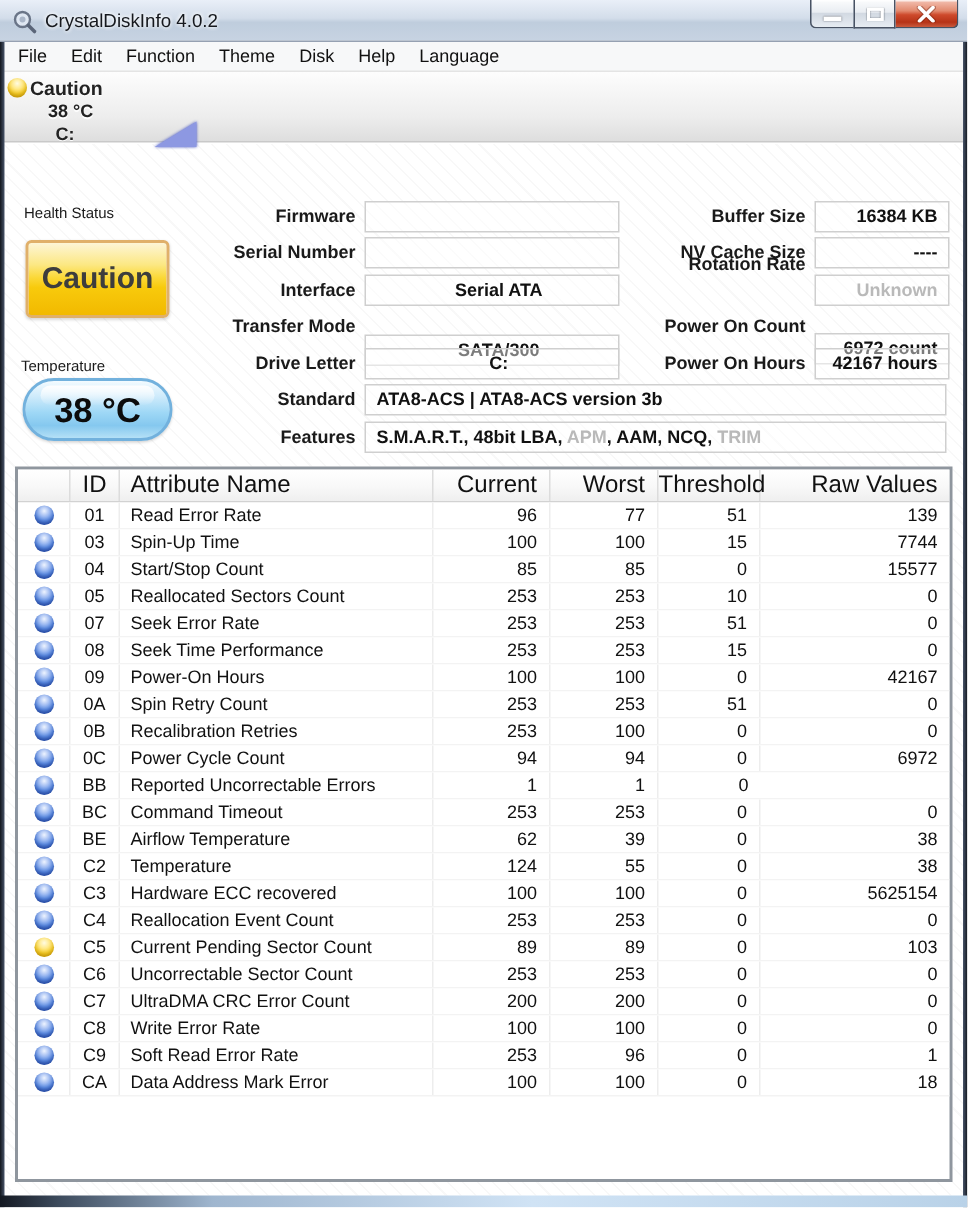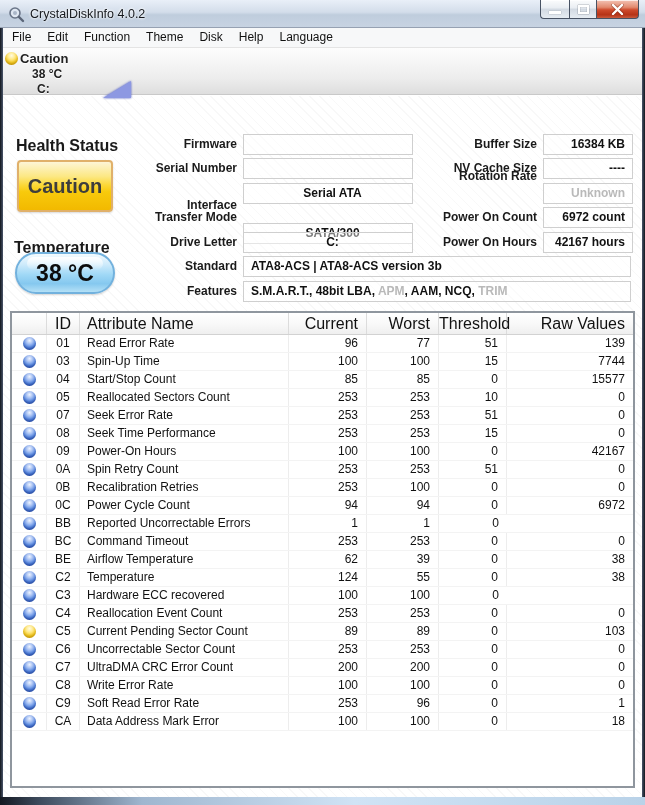--- a/index.html
+++ b/index.html
@@ -38,21 +38,21 @@
     text-shadow:0 1px 0 rgba(255,255,255,.9); }
   .dt-letter { position:absolute; left:37px; top:34px; font-size:12px; font-weight:bold; color:#222;
     text-shadow:0 1px 0 rgba(255,255,255,.9); }
   .dt-triangle { position:absolute; left:103px; top:33px; width:0; height:0;
     border-left:28px solid transparent; border-bottom:17px solid #8d98e2; filter:drop-shadow(0 0 1px #4a58c0); }
 
   
   .main { position:absolute; left:0; top:96px; width:645px; height:701px; background-color:#fff;
     background-image:repeating-linear-gradient(45deg, rgba(130,130,130,0.055) 0 1px, transparent 1px 7px); }
 
-  .section-label { position:absolute; font-size:16px; font-weight:bold; color:#1a1a1a; }
+  .section-label { position:absolute; font-size:10px; font-weight:normal; color:#1a1a1a; }
   .caution-badge { position:absolute; left:17px; top:64px; width:96px; height:52px;
     border:2px solid #e0b06a; border-radius:4px;
     background:linear-gradient(180deg,#fdf5d6 0%,#fce884 30%,#fbd838 48%,#f8ca0c 62%,#f2b900 100%);
     display:flex; align-items:center; justify-content:center;
     font-size:20px; font-weight:bold; color:#3d3d3d; box-shadow:0 1px 2px rgba(0,0,0,.15); }
   .temp-pill { position:absolute; left:15px; top:156px; width:100px; height:42px; border-radius:21px;
     border:2px solid #72b1dd;
     background:linear-gradient(180deg,#f3fbff 0%,#cdeafb 28%,#9fd8f6 55%,#85c8ef 78%,#b4e0f6 100%);
     display:flex; align-items:center; justify-content:center;
     font-size:23px; font-weight:bold; color:#0c0c0c; box-shadow:0 1px 2px rgba(0,0,0,.18); }
@@ -157,38 +157,38 @@
     <div class="section-label" style="left:14px; top:143px;">Temperature</div>
     <div class="temp-pill">
         <span style="position:relative;z-index:2;">38 °C</span>
       </div>
 
     <div id="device-fields">
         <div class="f-label mid" style="top: 38px;">Firmware</div>
         <div class="f-box mid" style="top: 38px;"></div>
         <div class="f-label mid" style="top: 62px;">Serial Number</div>
         <div class="f-box mid" style="top: 62px;"></div>
-        <div class="f-label mid" style="top: 99px;">Interface</div>
+        <div class="f-label mid" style="top: 87px;">Interface</div>
         <div class="f-box mid" style="top: 87px;">Serial ATA</div>
         <div class="f-label mid" style="top: 111px;">Transfer Mode</div>
         <div class="f-box mid" style="top: 127px;">SATA/300</div>
         <div class="f-label mid" style="top: 136px;">Drive Letter</div>
         <div class="f-box mid" style="top: 136px;">C:</div>
         <div class="f-label mid" style="top: 160px;">Standard</div>
         <div class="f-box wide" style="top: 160px;">ATA8-ACS | ATA8-ACS version 3b</div>
         <div class="f-label mid" style="top: 185px;">Features</div>
         <div class="f-box wide" style="top: 185px;"><span>S.M.A.R.T., 48bit LBA, </span><span class="muted">APM</span><span>, AAM, NCQ, </span><span class="muted">TRIM</span></div>
         <div class="f-label rgt" style="top: 38px;">Buffer Size</div>
         <div class="f-box rgt" style="top: 38px;">16384 KB</div>
         <div class="f-label rgt" style="top: 62px;">NV Cache Size</div>
         <div class="f-box rgt" style="top: 62px;">----</div>
         <div class="f-label rgt" style="top: 70px;">Rotation Rate</div>
         <div class="f-box rgt muted" style="top: 87px;">Unknown</div>
         <div class="f-label rgt" style="top: 111px;">Power On Count</div>
-        <div class="f-box rgt" style="top: 111px;">6972 count</div>
+        <div class="f-box rgt" style="top: 126px;">6972 count</div>
         <div class="f-label rgt" style="top: 136px;">Power On Hours</div>
         <div class="f-box rgt" style="top: 136px;">42167 hours</div>
       </div>
 
     <div class="smart-table">
       <div class="thead">
         <div class="tc c-status"></div>
         <div class="tc c-id">ID</div>
         <div class="tc c-name">Attribute Name</div>
         <div class="tc c-num">Current</div>
@@ -352,20 +352,21 @@
           </div>
           <div class="trow">
             <div class="tc c-status">
               <div class="orb blue"></div>
             </div>
             <div class="tc c-id">C3</div>
             <div class="tc c-name">Hardware ECC recovered</div>
             <div class="tc c-num">100</div>
             <div class="tc c-num">100</div>
             <div class="tc c-num">0</div>
+            <div class="tc c-num">5625154</div>
           </div>
           <div class="trow">
             <div class="tc c-status">
               <div class="orb blue"></div>
             </div>
             <div class="tc c-id">C4</div>
             <div class="tc c-name">Reallocation Event Count</div>
             <div class="tc c-num">253</div>
             <div class="tc c-num">253</div>
             <div class="tc c-num">0</div>

